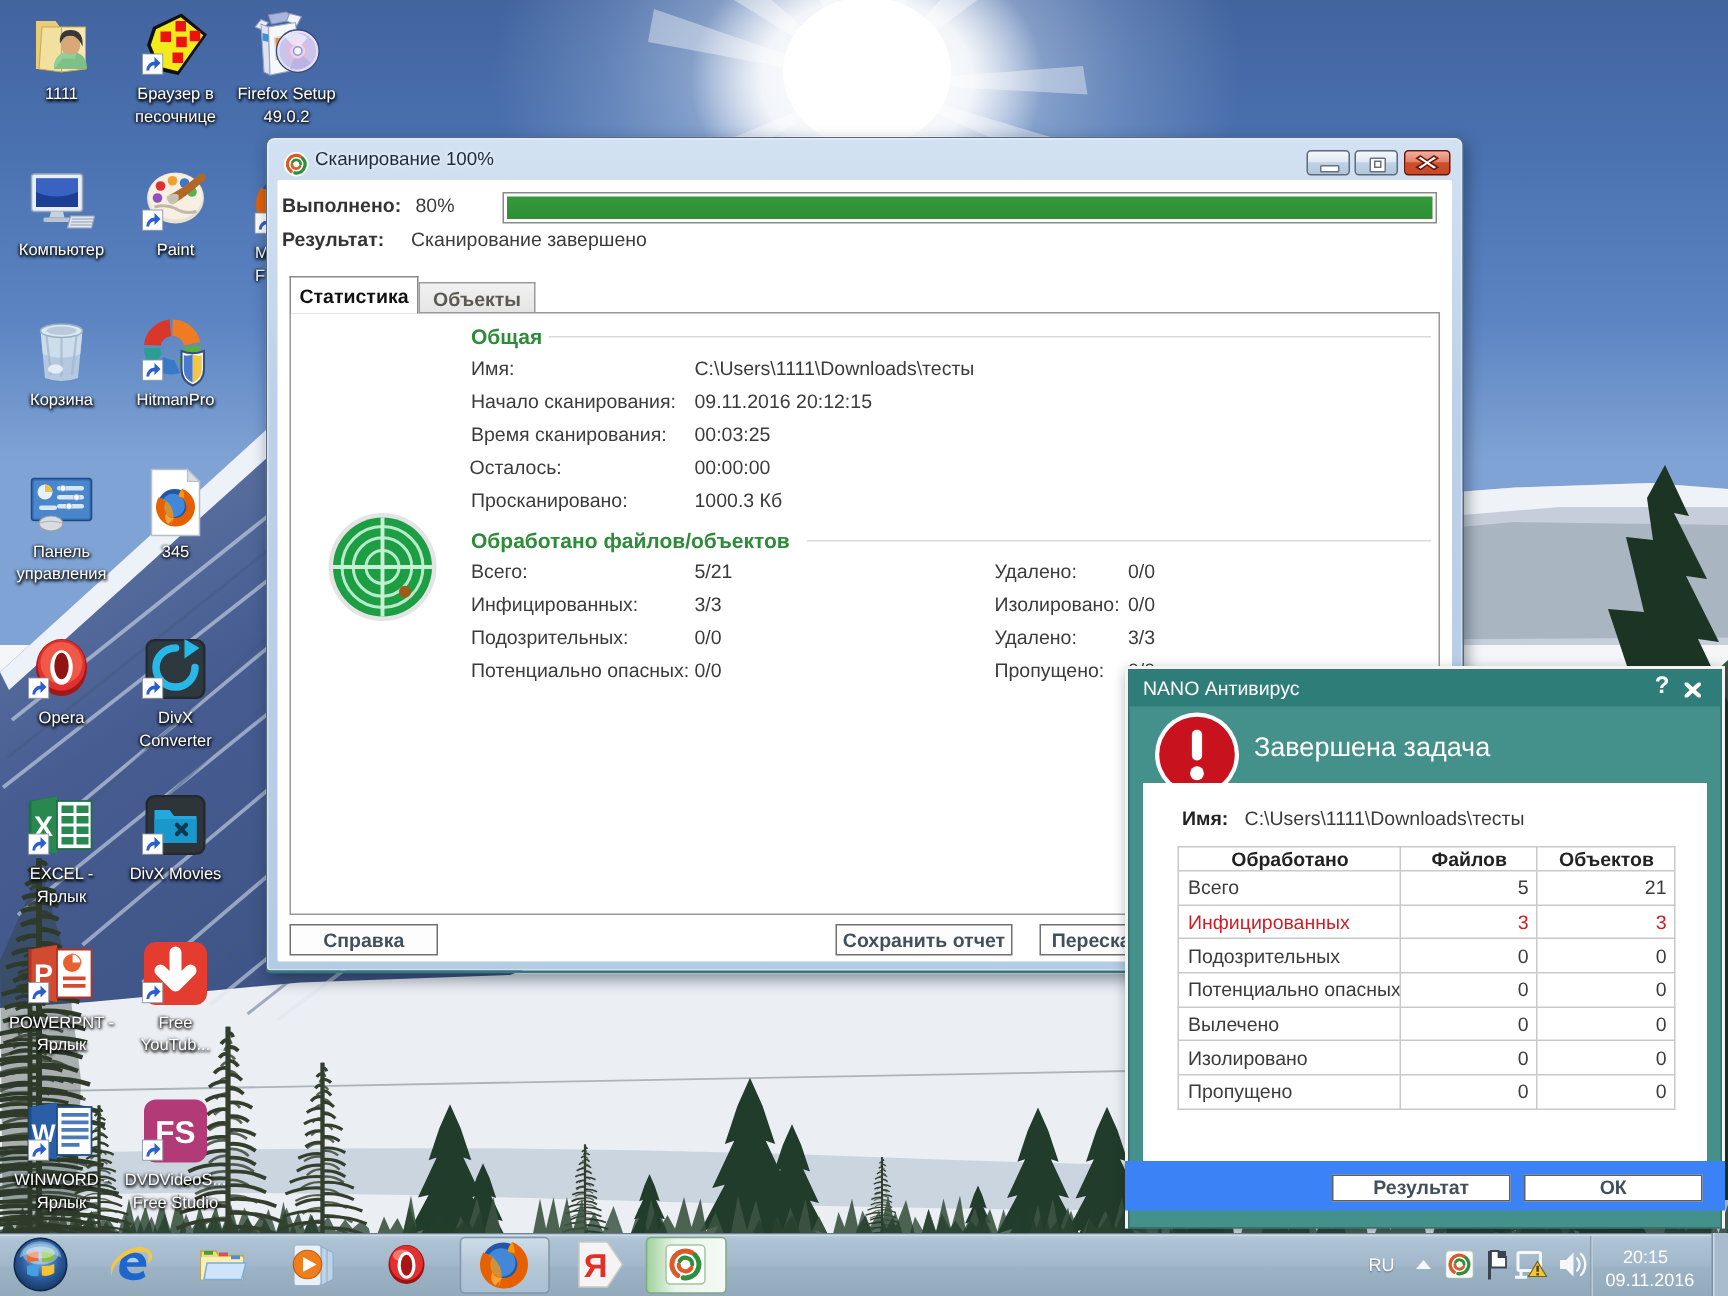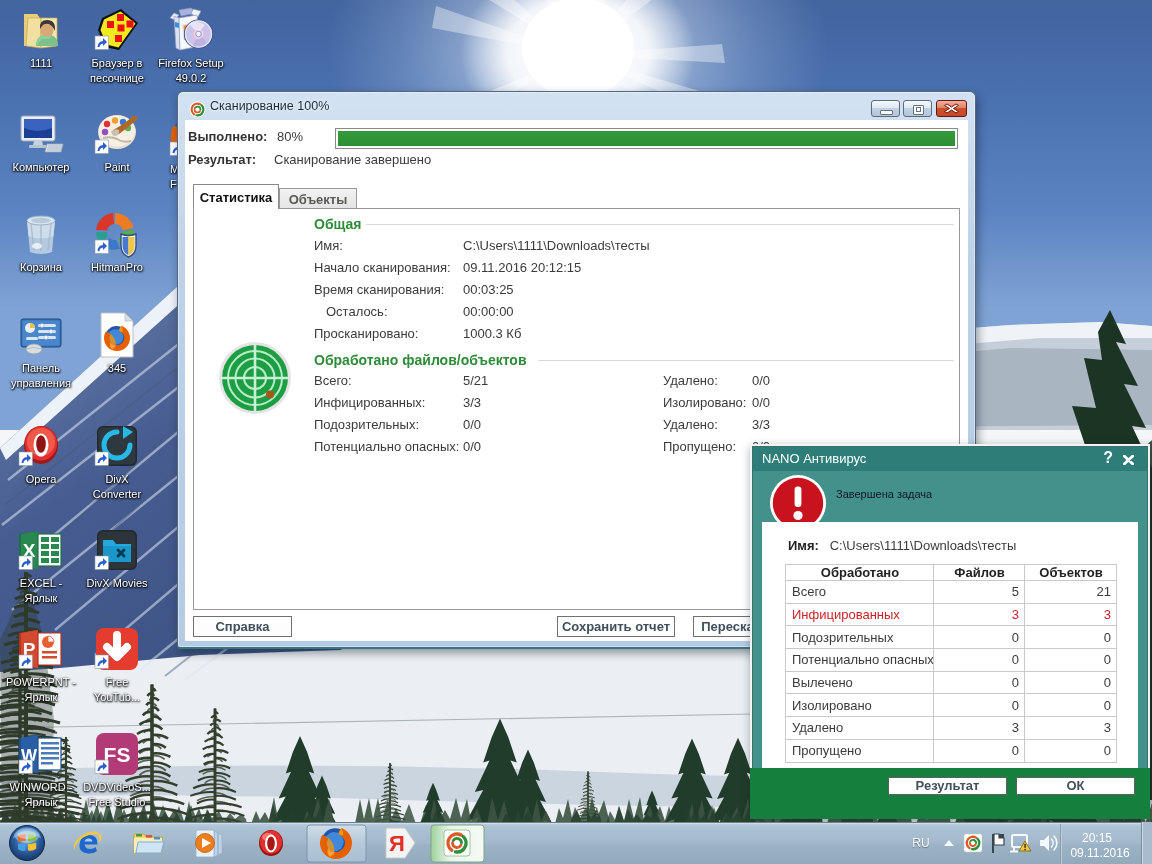--- a/index.html
+++ b/index.html
@@ -32,32 +32,32 @@
 .tabpanel{position:absolute;left:8px;top:88px;width:765px;height:400px;border:1px solid #989898;background:#fff;z-index:1;}
 .radar{position:absolute;left:24px;top:132px;}
 .ghead{font-size:14px;line-height:17px;font-weight:bold;color:#2e8b3a;}
 .hline{position:absolute;height:1px;background:#d9d9d9;}
 .wbtn{position:absolute;height:21px;border:1px solid #707070;background:#fdfdfd;box-sizing:border-box;font-size:13px;font-weight:bold;color:#41505c;text-align:center;line-height:19px;}
 #win2{left:750px;top:444px;width:400px;height:375px;background:#43918a;border:2px solid #f2f4f3;border-width:2px 2px 0 2px;box-sizing:border-box;box-shadow:0 0 0 1px #39706b inset,1px 3px 9px rgba(15,25,35,0.4);z-index:20;}
 #win2 .ntitle{position:absolute;left:1px;top:1px;right:1px;height:24px;background:#2e7d78;color:#fff;font-size:13px;line-height:24px;padding-left:9px;box-sizing:border-box;}
 #win2 .nhelp{position:absolute;right:34px;top:-1px;font-size:16px;font-weight:bold;color:#fff;}
 #win2 .nclose{position:absolute;right:13px;top:8px;}
 #win2 .nicon2{position:absolute;left:17px;top:28px;}
-#win2 .ntask{position:absolute;left:84px;top:42px;font-size:11px;color:#0f172a;}
+#win2 .ntask{position:absolute;left:84px;top:42px;font-size:18px;color:#ffffff;}
 #win2 .npanel{position:absolute;left:10px;top:76px;width:376px;height:254px;background:#fff;}
 #win2 .nname{left:26px;top:16px;font-size:13px;color:#3b3b3b;}
 #win2 .nname b{color:#222;}
 .ntable{position:absolute;left:23px;top:42px;width:331px;border-collapse:collapse;table-layout:fixed;font-size:13px;color:#3b3b3b;}
 .ntable td{border:1px solid #c9c9c9;padding:0 5px 0 6px;height:22.7px;text-align:right;box-sizing:border-box;overflow:hidden;white-space:nowrap;}
 .ntable td:first-child{text-align:left;width:148px;}
 .ntable td:nth-child(2){width:91px;}
 .ntable td:nth-child(3){width:92px;}
 .ntable .nhead td{font-weight:bold;text-align:center;color:#222;height:16px;}
 .ntable .nred td{color:#cc1f26;}
-#win2 .nfoot{position:absolute;left:-2px;bottom:0;width:400px;height:51px;background:#15803d;}
+#win2 .nfoot{position:absolute;left:-2px;bottom:12px;width:400px;height:33px;background:#3b82f6;}
 .nbtn{position:absolute;top:9px;width:119px;height:18px;border:1px solid #5f5f5f;background:#fff;box-sizing:border-box;font-size:13px;font-weight:bold;color:#41505c;text-align:center;line-height:16px;}
 </style>
 </head>
 <body>
 <div id="screen">
 <svg id="bg" width="1152" height="864" viewBox="0 0 1152 864" xmlns="http://www.w3.org/2000/svg">
   <defs>
     <linearGradient id="sky" x1="0" y1="0" x2="0" y2="1">
       <stop offset="0" stop-color="#42649f"></stop>
       <stop offset="0.18" stop-color="#4a71b0"></stop>
@@ -487,21 +487,21 @@
         <circle cx="15" cy="16.5" r="4" fill="#a05a18"></circle>
       </svg>
       <div class="abs ghead" style="left:120px;top:7px;">Общая</div>
       <div class="hline" style="left:172px;top:15px;width:588px;"></div>
       <div class="abs t12" style="left:120px;top:29px;">Имя:</div>
           <div class="abs t12" style="left:269px;top:29px;">C:\Users\1111\Downloads\тесты</div>
       <div class="abs t12" style="left:120px;top:51px;">Начало сканирования:</div>
           <div class="abs t12" style="left:269px;top:51px;">09.11.2016 20:12:15</div>
       <div class="abs t12" style="left:120px;top:73px;">Время сканирования:</div>
           <div class="abs t12" style="left:269px;top:73px;">00:03:25</div>
-      <div class="abs t12" style="left:132px;top:95px;text-align:right;">Осталось:</div>
+      <div class="abs t12" style="left:119px;top:95px;text-align:right;">Осталось:</div>
           <div class="abs t12" style="left:269px;top:95px;">00:00:00</div>
       <div class="abs t12" style="left:120px;top:117px;">Просканировано:</div>
           <div class="abs t12" style="left:269px;top:117px;">1000.3 Кб</div>
       <div class="abs ghead" style="left:120px;top:143px;">Обработано файлов/объектов</div>
       <div class="hline" style="left:344px;top:151px;width:416px;"></div>
       <div class="abs t12" style="left:120px;top:164px;">Всего:</div>
           <div class="abs t12" style="left:269px;top:164px;">5/21</div>
       <div class="abs t12" style="left:120px;top:186px;">Инфицированных:</div>
           <div class="abs t12" style="left:269px;top:186px;">3/3</div>
       <div class="abs t12" style="left:120px;top:208px;">Подозрительных:</div>
@@ -569,25 +569,20 @@
             </tr>
       <tr>
               <td>Вылечено</td>
               <td>0</td>
               <td>0</td>
             </tr>
       <tr>
               <td>Изолировано</td>
               <td>0</td>
               <td>0</td>
-            </tr>
-      <tr>
-              <td>Удалено</td>
-              <td>3</td>
-              <td>3</td>
             </tr>
       <tr>
               <td>Пропущено</td>
               <td>0</td>
               <td>0</td>
             </tr>
     </tbody>
         </table>
   </div>
   <div class="nfoot">

